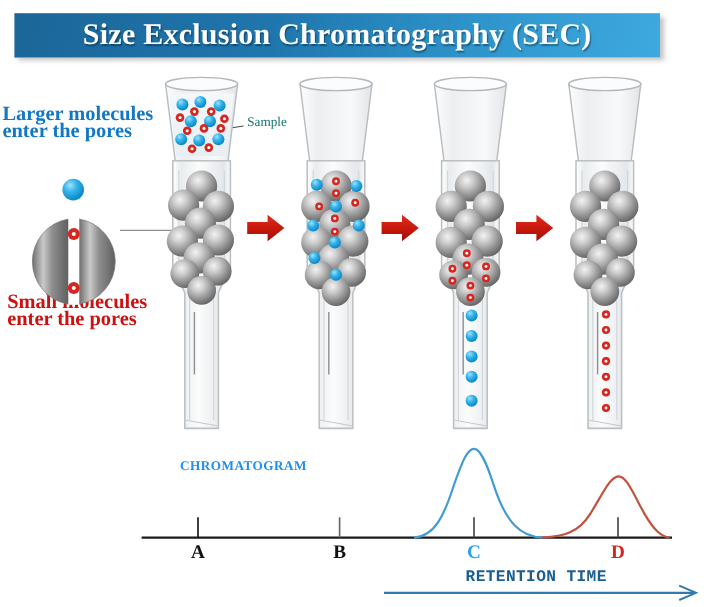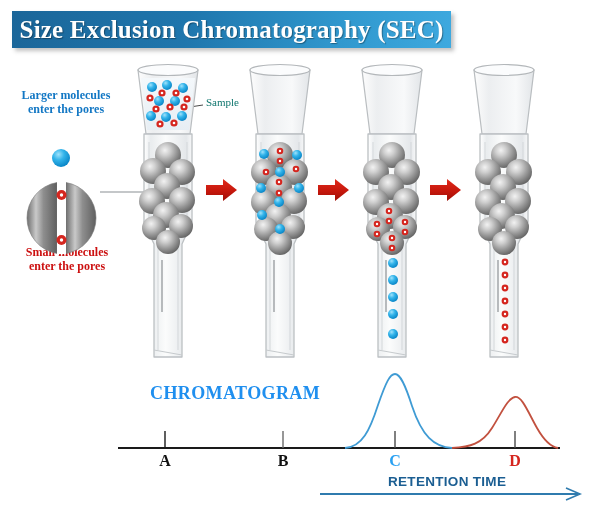--- a/index.html
+++ b/index.html
@@ -19,45 +19,44 @@
     position: absolute;
     left: 0; top: 0;
     width: 600px; height: 506px;
   }
 
   
   .title-banner {
     position: absolute;
     left: 12px;
     top: 11px;
-    width: 439px;
+    width: 538px;
     height: 37px;
     background: linear-gradient(100deg, #1b6699 0%, #1f76ad 40%, #3098ce 75%, #3ea9df 100%);
     box-shadow: 3px 3px 4px rgba(120,120,120,0.45);
     display: flex;
     align-items: center;
     justify-content: center;
   }
   .title-text {
     color: #ffffff;
     font-family: "Liberation Serif", serif;
     font-weight: bold;
     font-size: 25px;
     letter-spacing: 0.2px;
     text-shadow: 1px 1px 1px rgba(0,0,0,0.35);
     white-space: nowrap;
   }
 
   
   .anno {
     position: absolute;
-    text-align: center;
     font-family: "Liberation Serif", serif;
     font-weight: bold;
-    font-size: 12px;
+    font-size: 17px;
     line-height: 14px;
   }
   .anno-blue { color: #1277c4; }
   .anno-red  { color: #cc1111; }
 
   .anno-large { left: 2px; top: 88px; width: 128px; }
   .anno-small { left: 6px; top: 245px; width: 122px; }
 
   
   .sample-label {
@@ -72,21 +71,21 @@
 
   
   .chromatogram-title {
     position: absolute;
     left: 150px;
     top: 383px;
     color: #1f8fef;
     font-family: "Liberation Serif", serif;
     font-weight: bold;
     font-variant: small-caps;
-    font-size: 18px;
+    font-size: 11px;
     letter-spacing: 0.4px;
     white-space: nowrap;
   }
   .axis-label {
     position: absolute;
     font-family: "Liberation Serif", serif;
     font-weight: bold;
     font-size: 16px;
     text-align: center;
     width: 30px;
@@ -94,21 +93,21 @@
   .lab-a { left: 150px; top: 452px; color: #111111; }
   .lab-b { left: 268px; top: 452px; color: #111111; }
   .lab-c { left: 380px; top: 452px; color: #2aa1f2; }
   .lab-d { left: 500px; top: 452px; color: #d5261f; }
 
   .retention-label {
     position: absolute;
     left: 388px;
     top: 474px;
     color: #1b5e92;
-    font-family: Liberation Sans, sans-serif;
+    font-family: Liberation Mono, monospace;
     font-weight: bold;
     font-size: 13.5px;
     letter-spacing: 0.3px;
     white-space: nowrap;
   }
   svg { display: block; }
 </style>
 </head>
 <body>
 

